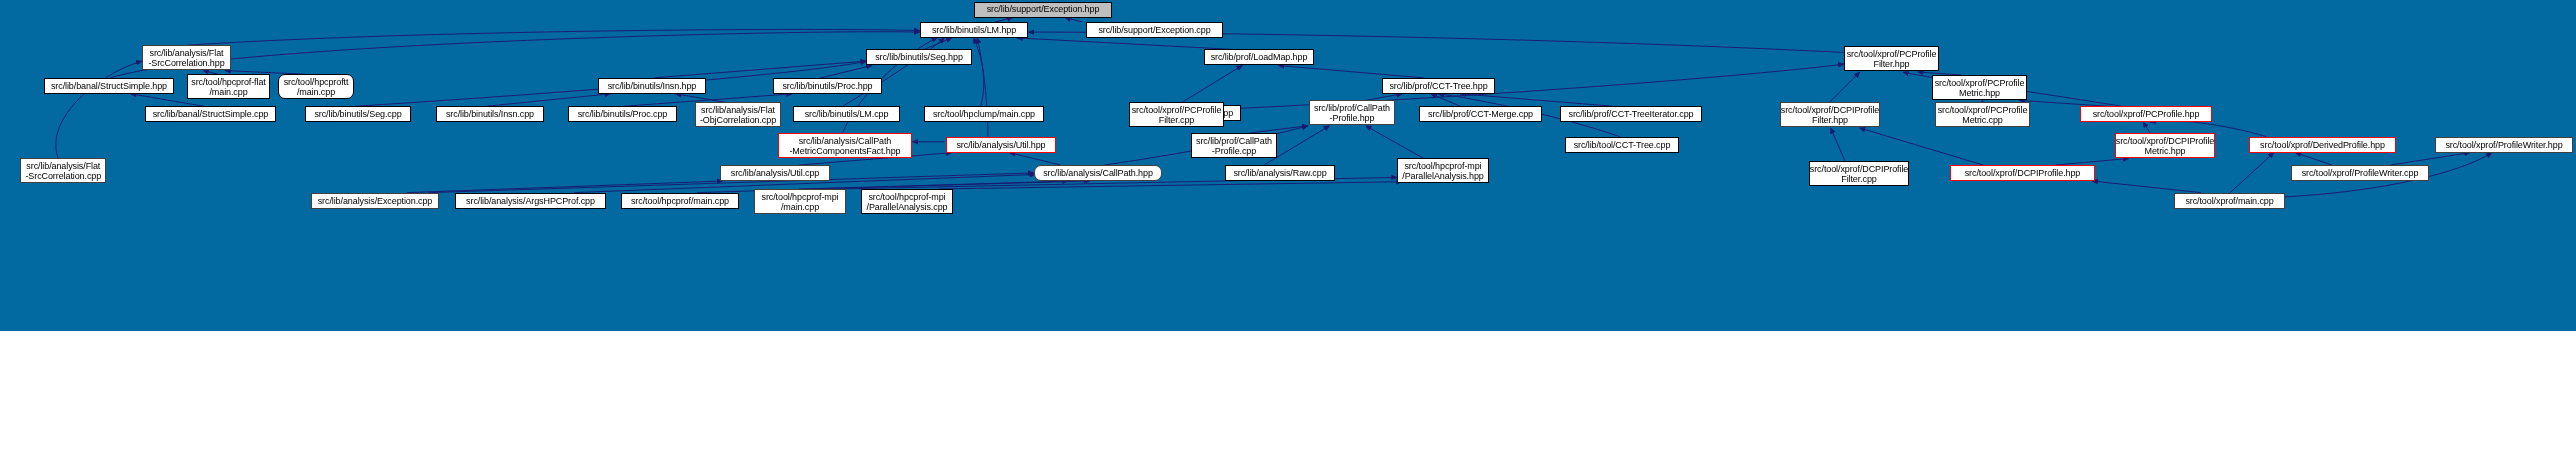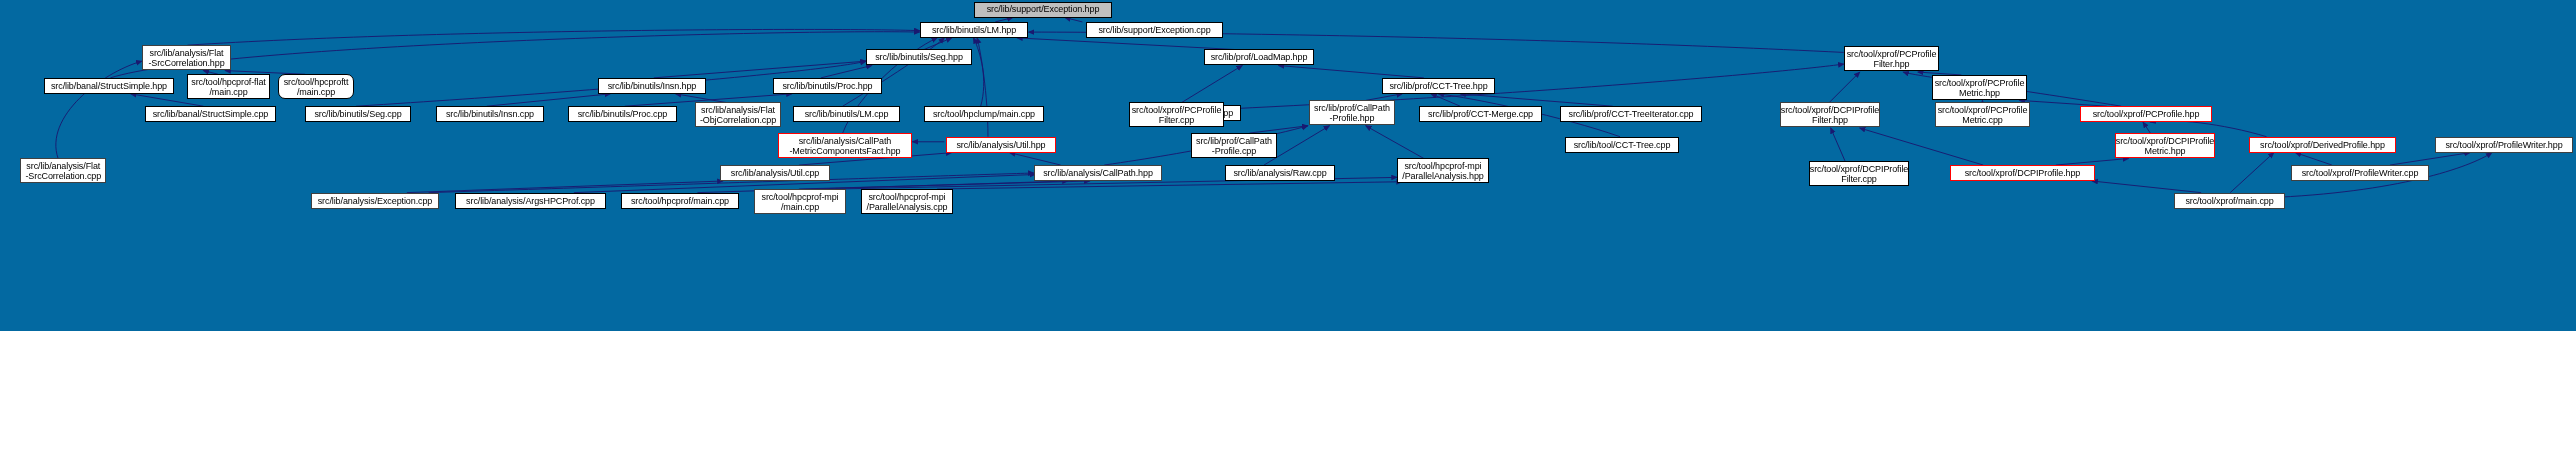--- a/index.html
+++ b/index.html
@@ -169,21 +169,21 @@
     <div class="node red" style="left: 778px; top: 133px; width: 134px; height: 25.4px;"><span class="node-label">src/lib/analysis/CallPath
 -MetricComponentsFact.hpp</span></div>
     <div class="node red" style="left: 946px; top: 137px; width: 110px; height: 16px;"><span class="node-label">src/lib/analysis/Util.hpp</span></div>
     <div class="node" style="left: 1191px; top: 133px; width: 86px; height: 25.4px;"><span class="node-label">src/lib/prof/CallPath
 -Profile.cpp</span></div>
     <div class="node" style="left: 1397px; top: 158px; width: 92px; height: 25.4px;"><span class="node-label">src/tool/hpcprof-mpi
 /ParallelAnalysis.hpp</span></div>
     <div class="node thick" style="left: 20.3px; top: 158px; width: 86px; height: 25.4px;"><span class="node-label">src/lib/analysis/Flat
 -SrcCorrelation.cpp</span></div>
     <div class="node thick" style="left: 720px; top: 165px; width: 110px; height: 16px;"><span class="node-label">src/lib/analysis/Util.cpp</span></div>
-    <div class="node thick" style="left: 1034px; top: 165px; width: 128px; height: 16px;"><span class="node-label">src/lib/analysis/CallPath.hpp</span></div>
+    <div class="node thick" style="left: 1034px; top: 165px; width: 128px; height: 16px; border-radius: 7px;"><span class="node-label">src/lib/analysis/CallPath.hpp</span></div>
     <div class="node" style="left: 1225px; top: 165px; width: 110px; height: 16px;"><span class="node-label">src/lib/analysis/Raw.cpp</span></div>
     <div class="node" style="left: 1809px; top: 161px; width: 100px; height: 25.4px;"><span class="node-label">src/tool/xprof/DCPIProfile
 Filter.cpp</span></div>
     <div class="node red" style="left: 1950px; top: 165px; width: 145px; height: 16px;"><span class="node-label">src/tool/xprof/DCPIProfile.hpp</span></div>
     <div class="node thick" style="left: 2291px; top: 165px; width: 138px; height: 16px;"><span class="node-label">src/tool/xprof/ProfileWriter.cpp</span></div>
     <div class="node thick" style="left: 311px; top: 193px; width: 128px; height: 16px;"><span class="node-label">src/lib/analysis/Exception.cpp</span></div>
     <div class="node" style="left: 455px; top: 193px; width: 151px; height: 16px;"><span class="node-label">src/lib/analysis/ArgsHPCProf.cpp</span></div>
     <div class="node" style="left: 621px; top: 193px; width: 118px; height: 16px;"><span class="node-label">src/tool/hpcprof/main.cpp</span></div>
     <div class="node thick" style="left: 754px; top: 189px; width: 92px; height: 25.4px;"><span class="node-label">src/tool/hpcprof-mpi
 /main.cpp</span></div>

